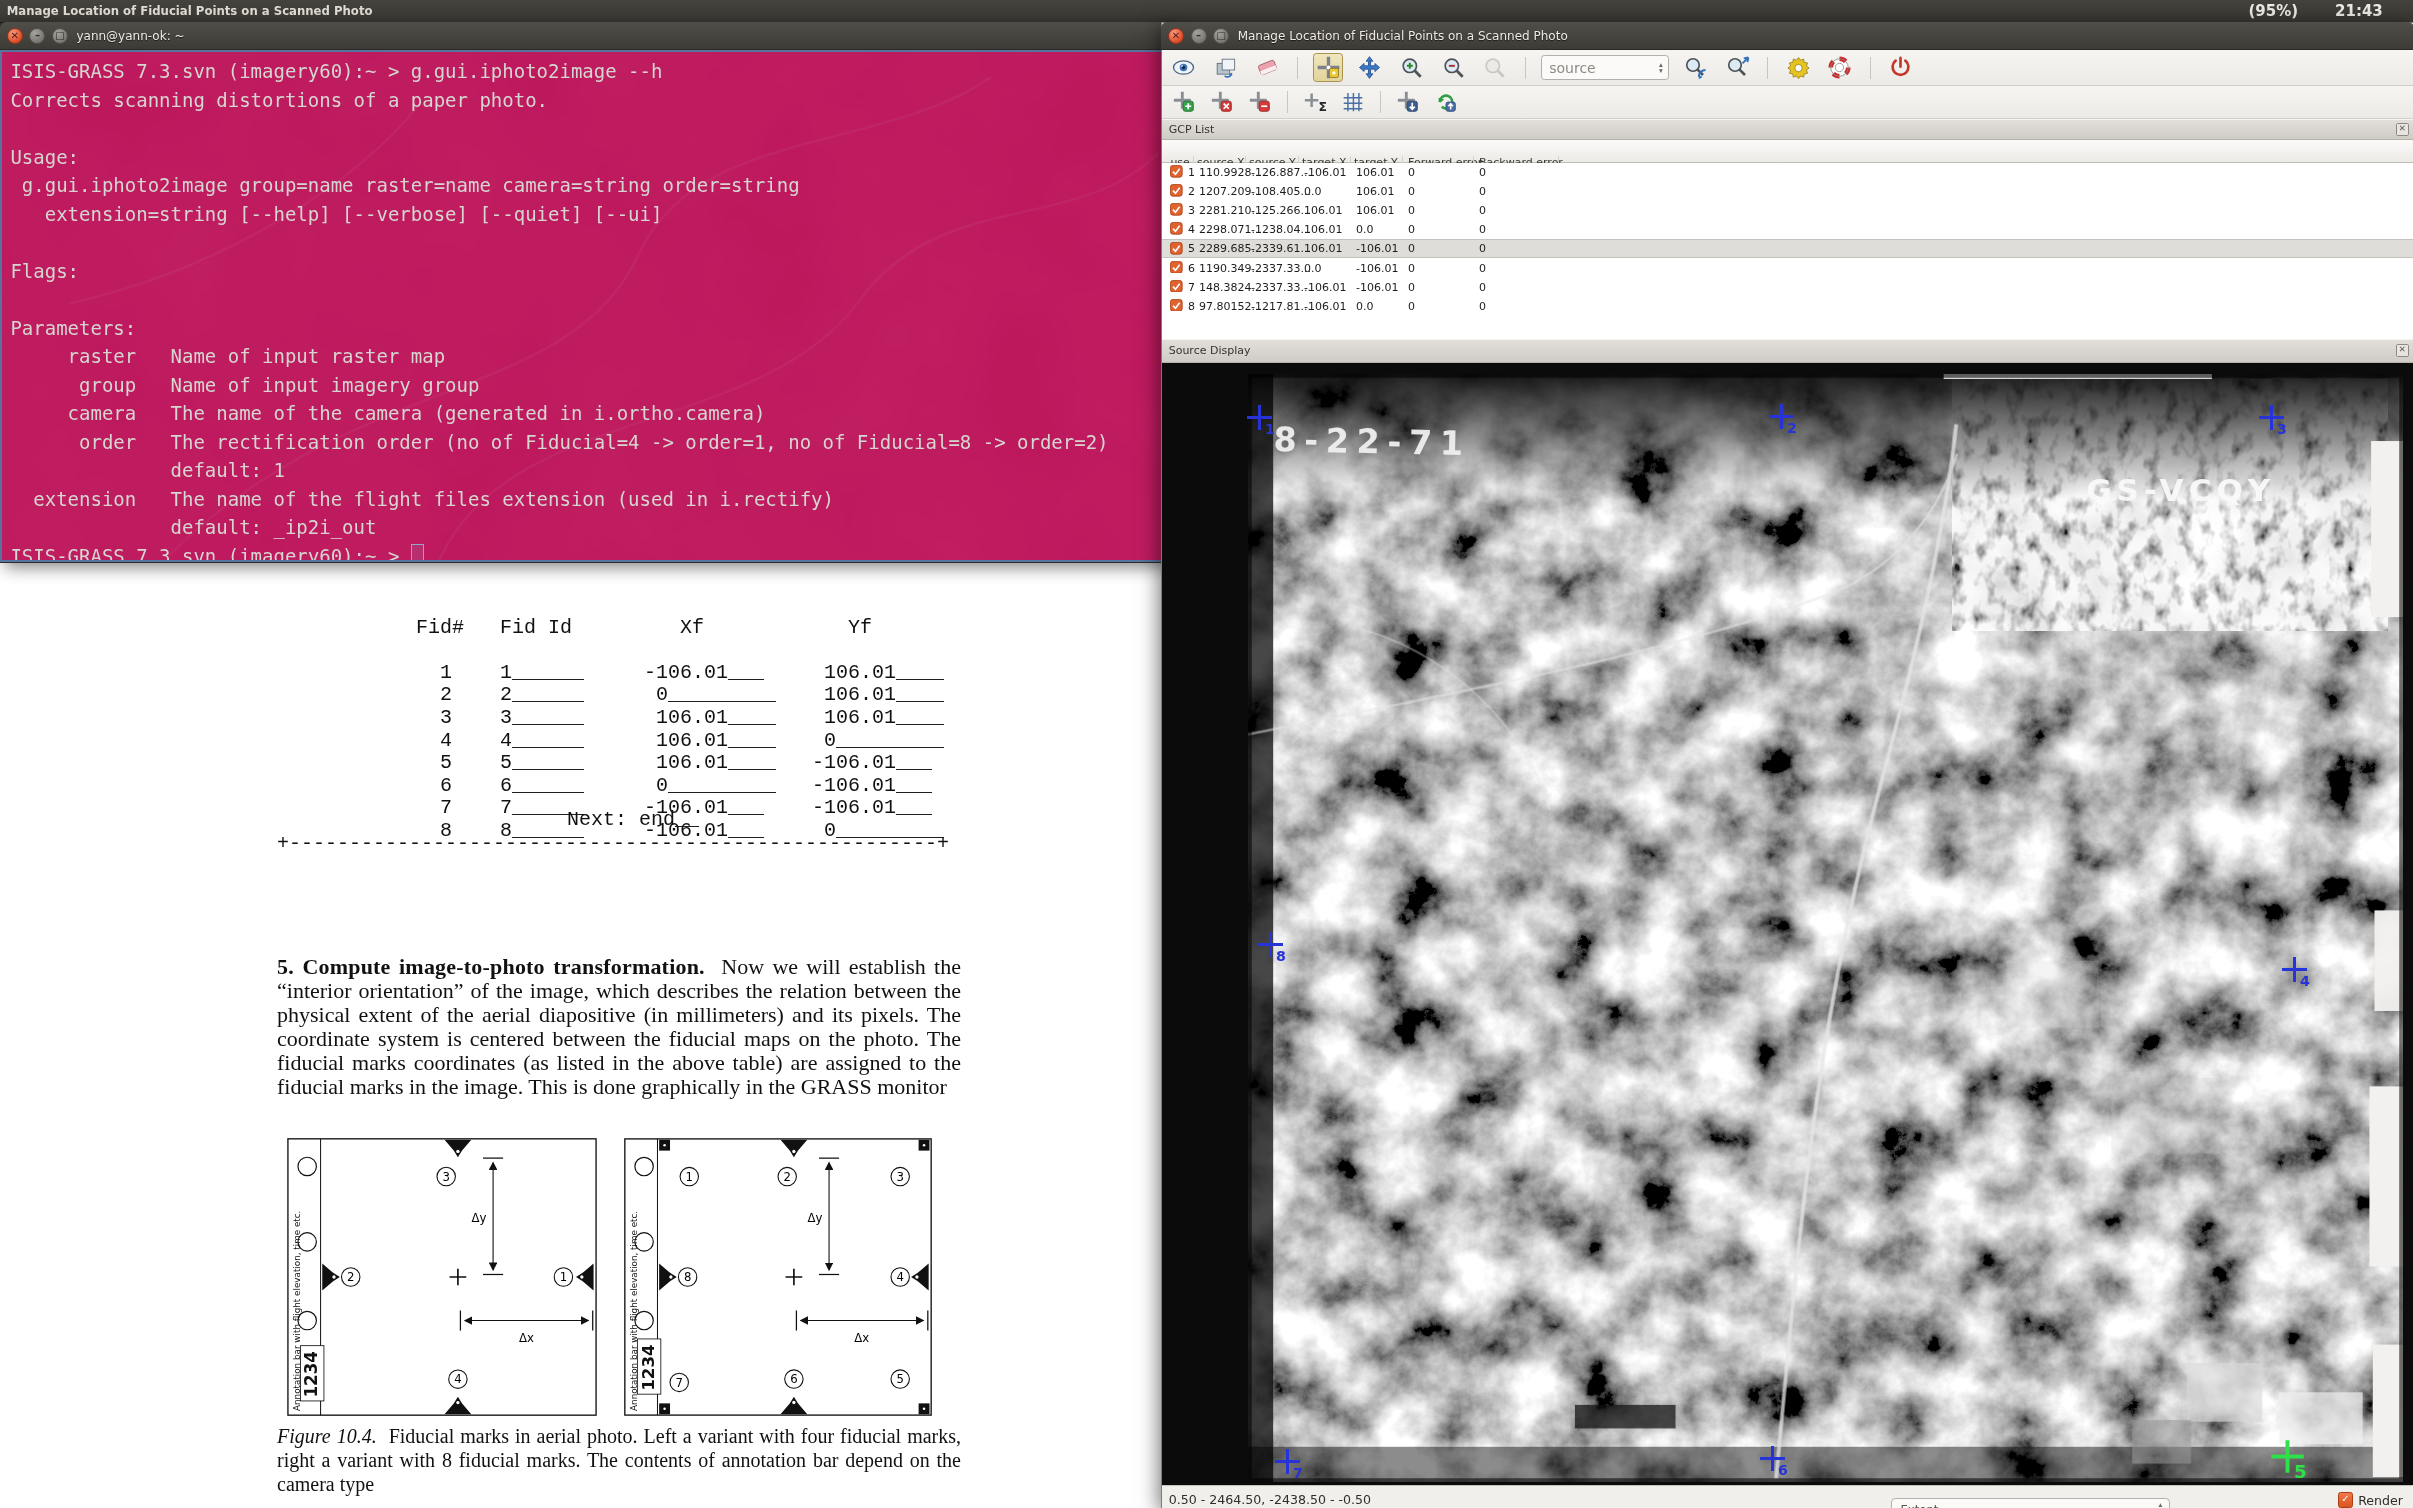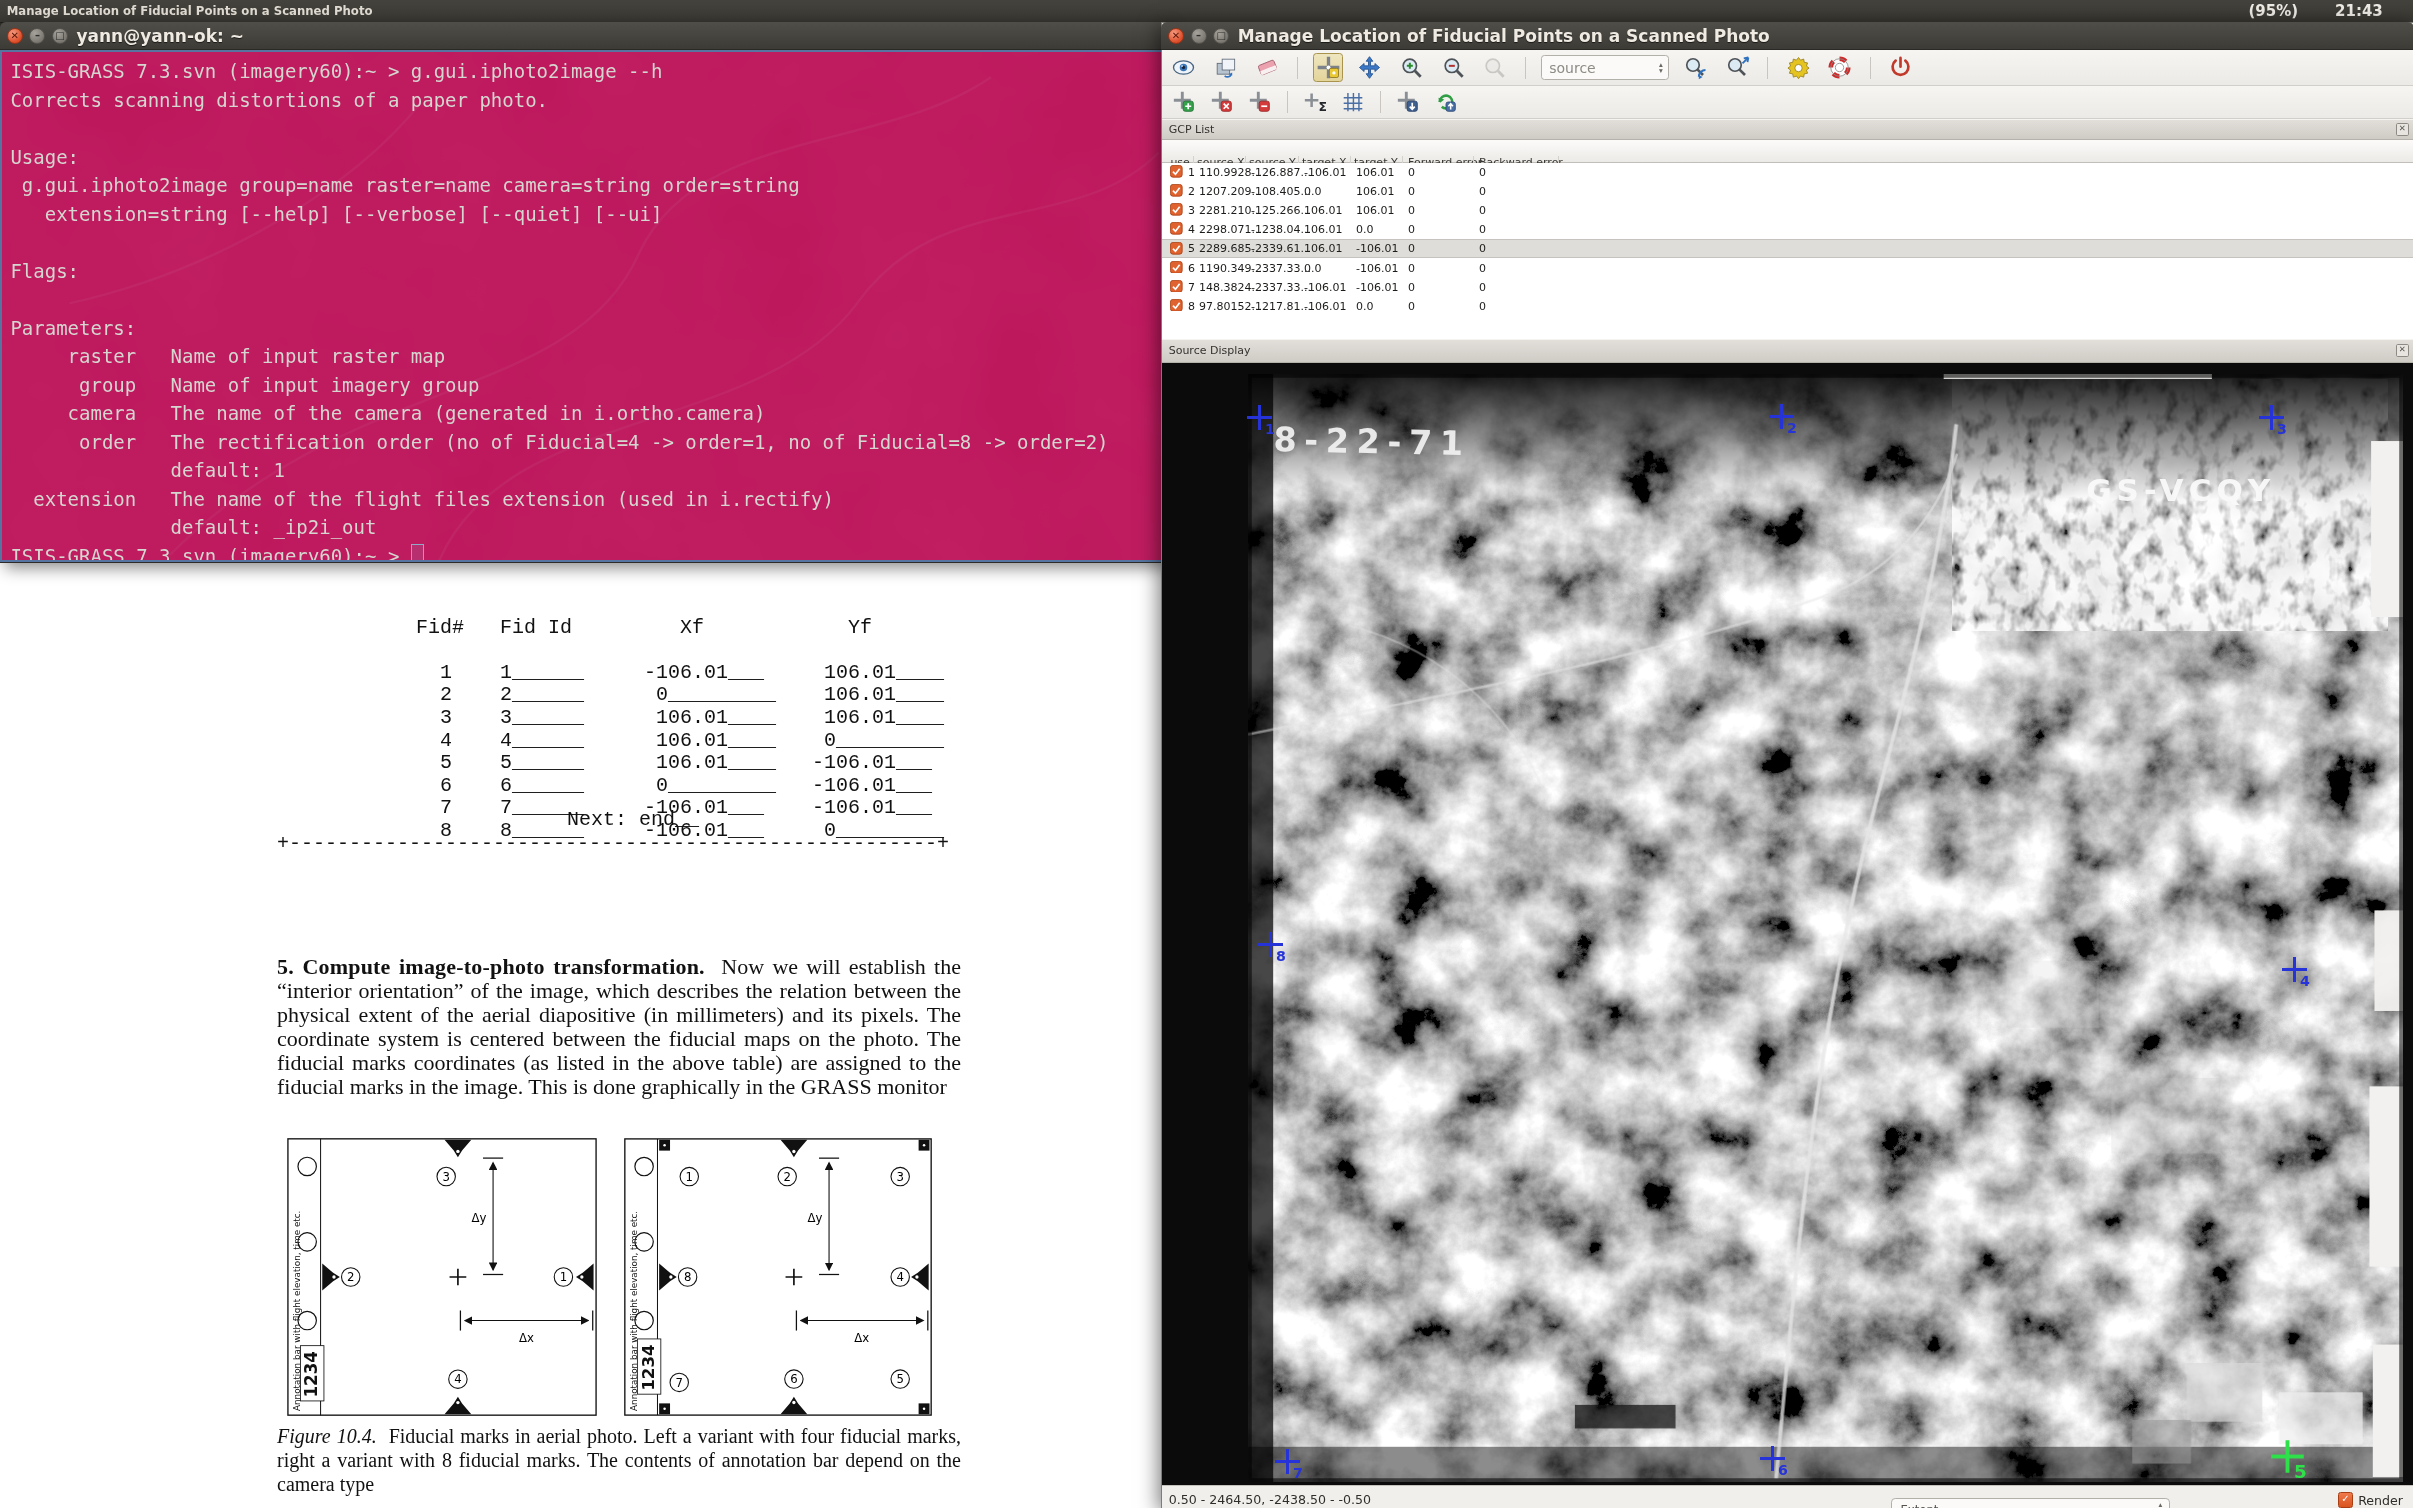--- a/index.html
+++ b/index.html
@@ -19,21 +19,21 @@
 
   
   #terminal{position:absolute;left:0;top:22px;width:1167px;height:541px;z-index:2;
     box-shadow:5px 5px 15px rgba(0,0,0,.45);}
   .titlebar{height:27px;background:linear-gradient(#504e48,#3d3b36);border-bottom:0.8px solid #2a2925;
     border-radius:5.9px 5.9px 0 0;display:flex;align-items:center;position:relative;}
   .wbtn{width:16px;height:16px;border-radius:50%;margin-left:6.7px;display:inline-flex;align-items:center;
     justify-content:center;font-size:10px;font-weight:bold;box-sizing:border-box;}
   .wbtn.close{background:radial-gradient(circle at 35% 30%,#f49c82,#dc4b27 70%);border:0.8px solid #9c3317;color:#5c1505;}
   .wbtn.minmax{background:radial-gradient(circle at 35% 30%,#a5a39c,#76746d 75%);border:0.8px solid #55534d;color:#2e2d29;}
-  .wtitle{color:#efebe3;font-size:17px;font-weight:bold;margin-left:8.4px;text-shadow:0 0.8px 0.8px rgba(0,0,0,.6);}
+  .wtitle{color:#efebe3;font-size:12px;font-weight:normal;margin-left:8.4px;text-shadow:0 0.8px 0.8px rgba(0,0,0,.6);}
   #term-content{position:relative;height:512px;background:#be185d;border:2.5px solid #56749f;border-right:none;
     box-sizing:border-box;overflow:hidden;padding:5px 0 0 8.4px;}
   .tline{min-height:28.5px;line-height:28.5px;white-space:pre;color:#d6d6d0;
     font-family:"DejaVu Sans Mono",monospace;font-size:19px;position:relative;z-index:2;}
   #cursor{display:inline-block;width:11px;height:20px;border:1.7px solid #8fa9c9;background:rgba(143,169,201,.15);
     vertical-align:-3.4px;}
   #smoke{position:absolute;inset:0;z-index:1;opacity:.55;}
 
   
   #document{position:absolute;left:0;top:563px;width:1167px;height:945px;background:#ffffff;z-index:1;color:#111;}

